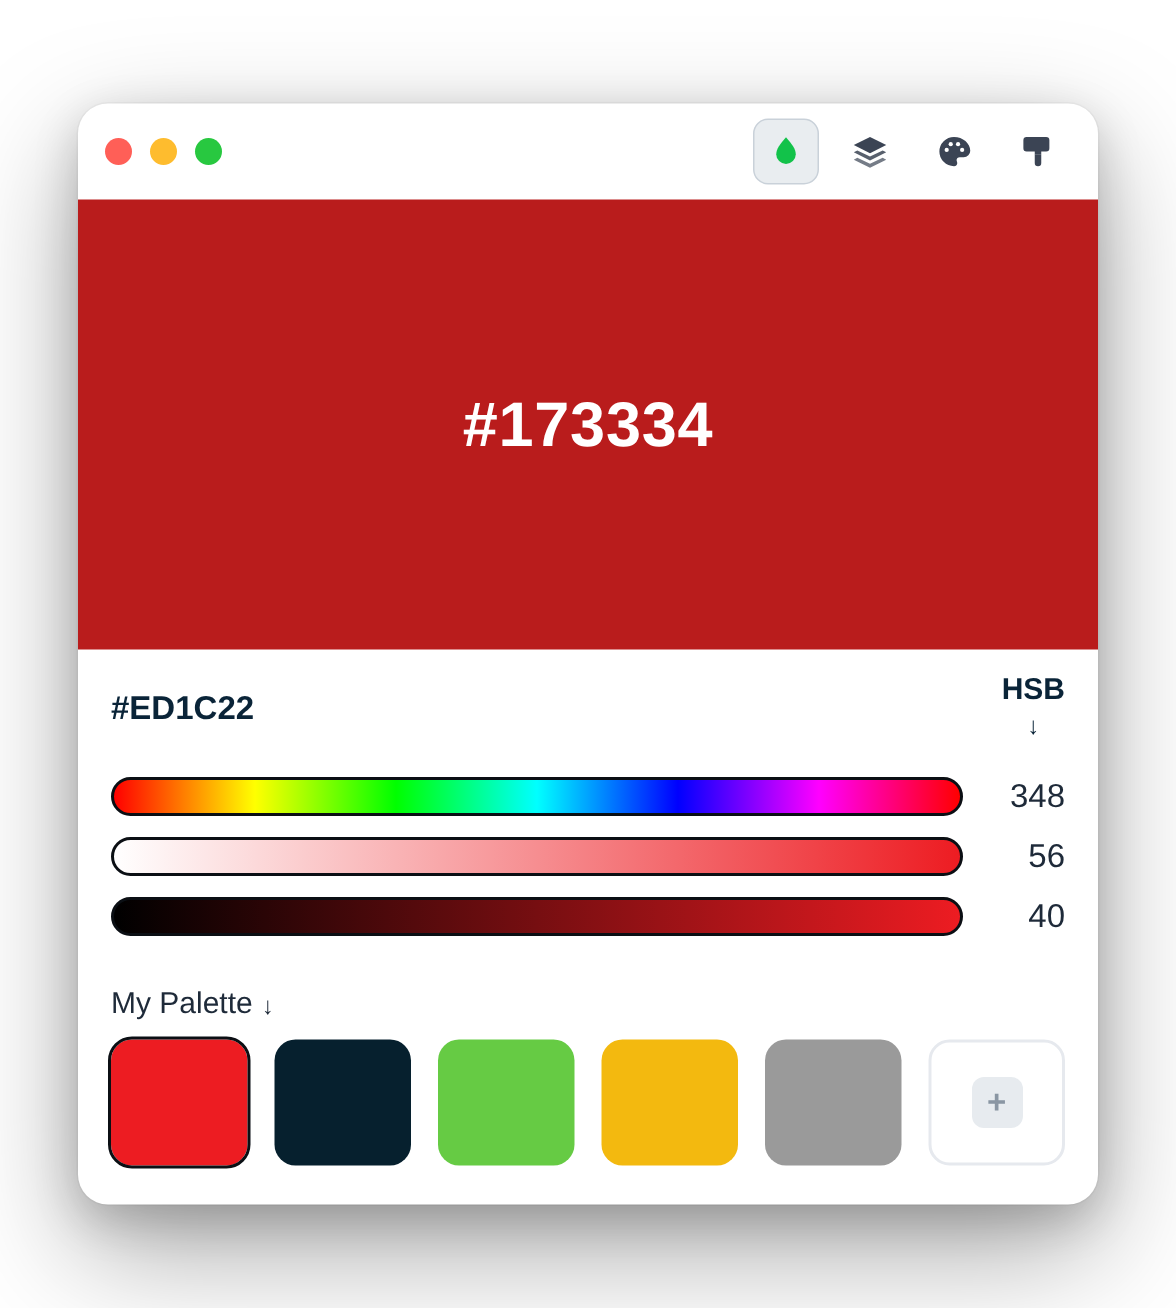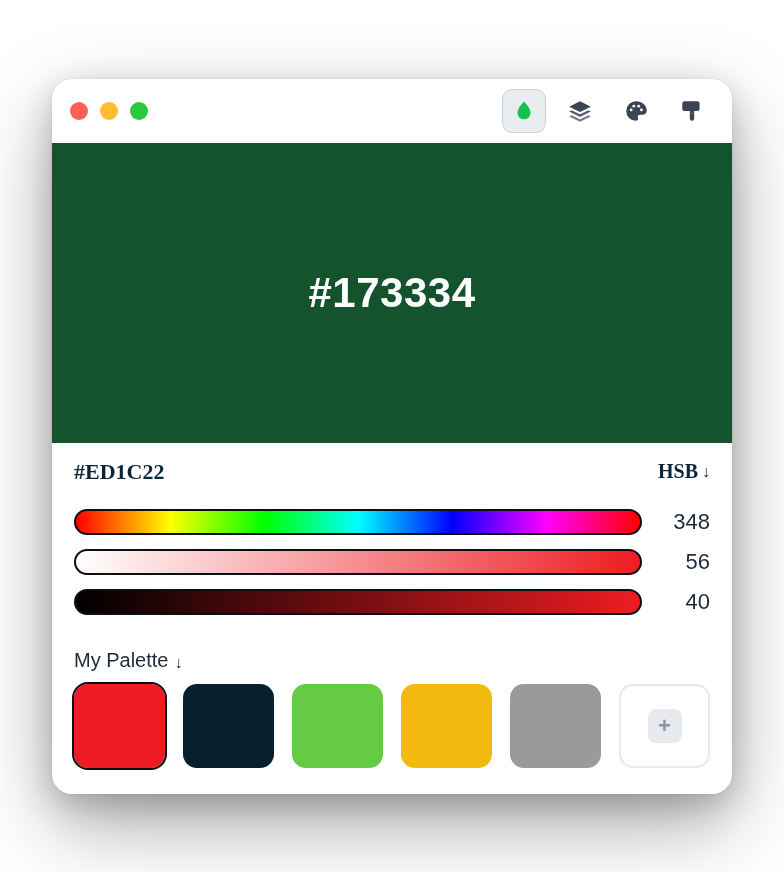--- a/index.html
+++ b/index.html
@@ -47,24 +47,23 @@
     font-weight: 800;
     font-size: 42px;
     letter-spacing: 0.5px;
   }
 
   
   .panel { padding: 16px 22px 26px 22px; }
   .hex-row {
     display: flex; align-items: center; justify-content: space-between;
     margin-bottom: 24px;
-    font-family: Liberation Serif, serif;
   }
   .hex-label { color: #0a2438; font-weight: 800; font-size: 22px; }
-  .mode-picker { color: #0a2438; font-weight: 800; font-size: 20px; display: inline-flex; align-items: center; gap: 4px; cursor: pointer; }
+  .mode-picker { color: #0a2438; font-weight: 800; font-size: 20px; display: inline-flex; align-items: center; gap: 4px; cursor: pointer; flex-direction: column; }
   .mode-picker .arrow { font-size: 16px; font-weight: 600; }
 
   .sliders { display: flex; flex-direction: column; gap: 14px; }
   .slider-row { display: flex; align-items: center; gap: 20px; }
   .track {
     flex: 1 1 auto; height: 26px; border-radius: 999px;
     border: 2px solid #0b0f14;
     position: relative;
   }
   .track .thumb {
@@ -135,21 +134,21 @@
         </div>
         <div class="tool">
           <svg width="26" height="26" viewBox="0 0 24 24" fill="currentColor">
               <path d="M5 3h12a2 2 0 0 1 2 2v5a2 2 0 0 1-2 2h-3v2h-4v-2H5a2 2 0 0 1-2-2V5a2 2 0 0 1 2-2z"></path>
               <path d="M10 14h4v5a2 2 0 0 1-2 2 2 2 0 0 1-2-2v-5z"></path>
             </svg>
         </div>
       </div>
     </div>
 
-    <div class="preview" id="preview" style="background: #14532d; color: rgb(255, 255, 255);">
+    <div class="preview" id="preview" style="background: #b91c1c; color: rgb(255, 255, 255);">
       <span>#173334</span>
     </div>
 
     <div class="panel">
       <div class="hex-row">
         <div class="hex-label">#ED1C22</div>
         <div class="mode-picker">
           <span>HSB</span>
           <span class="arrow">↓</span>
         </div>

